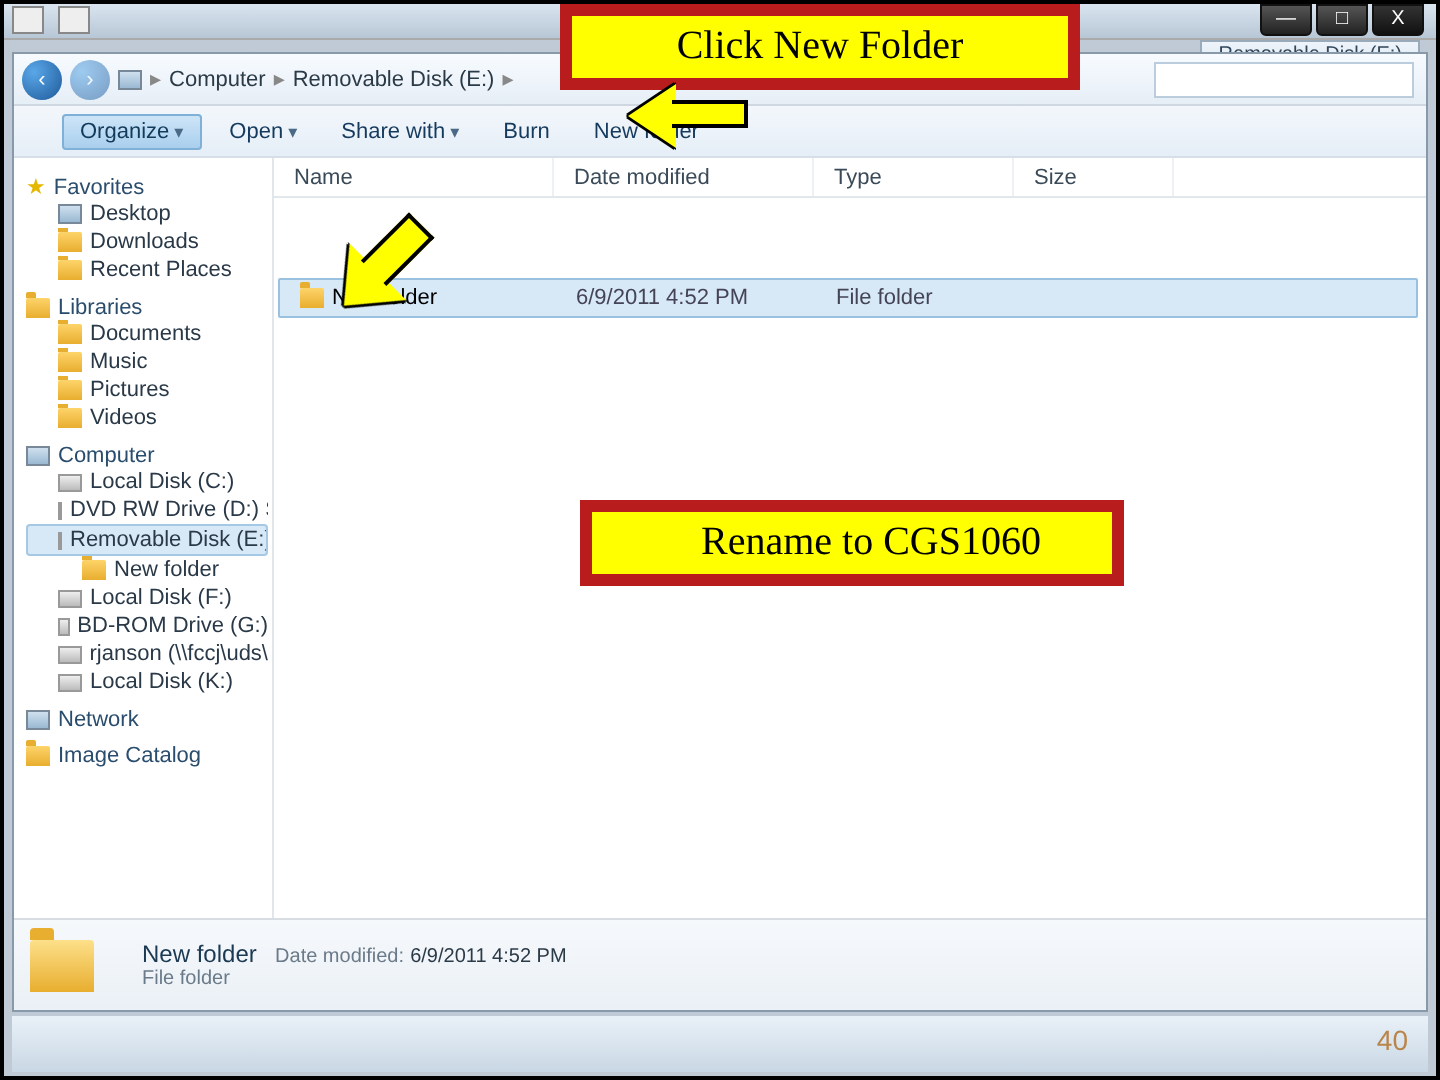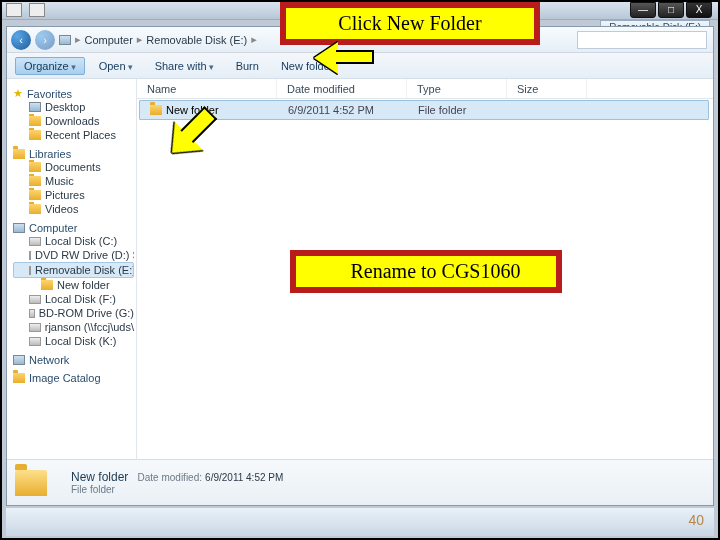--- a/index.html
+++ b/index.html
@@ -68,21 +68,21 @@
 
   .toolbar {
     height:26px; background:linear-gradient(#f3f7fb,#e5eef7);
     border-bottom:1px solid #d6dfe7;
     display:flex; align-items:center; gap:6px; padding-left:8px;
     font-size:11px; color:#153a5e;
   }
   .tool-btn { padding:2px 8px; cursor:default; }
   .tool-btn.organize {
     background:linear-gradient(#cde4f7,#a9cfee);
-    border:1px solid #7fb0d8; border-radius:2px; color:#123a5a;
+    border:1px solid #7fb0d8; border-radius:2px; color:#123a5a;margin-left:16px;
   }
   .drop::after { content:" ▾"; font-size:9px; color:#4a6a88; }
 
   .body {
     flex:1; display:flex; min-height:0;
   }
   .sidebar {
     width:130px; border-right:1px solid #e0e6eb;
     padding:4px 2px 4px 6px; overflow:hidden;
     display:flex; flex-direction:column; gap:2px;
@@ -92,21 +92,21 @@
   .sb-item { color:#2a3947; font-size:11px; padding:1px 0 1px 16px; display:flex; align-items:center; gap:4px; white-space:nowrap; overflow:hidden; }
   .sb-item.selected { background:#d7e8f6; border:1px solid #a5c8e4; border-radius:2px; padding-left:15px; }
   .sb-icon { width:12px; height:10px; display:inline-block; }
   .star { color:#e4b700; }
   .fold { background:linear-gradient(#fdd46a,#e8ae2f); width:12px;height:10px; border-radius:1px 1px 0 0; position:relative; }
   .fold::before { content:""; position:absolute; top:-3px; left:0; width:5px; height:3px; background:#e8ae2f; border-radius:1px 1px 0 0; }
   .drive { background:linear-gradient(#eee,#bbb); border:1px solid #999; width:12px; height:9px;}
   .comp { background:linear-gradient(#cfe0ef,#9ab9d2); width:12px;height:10px; border:1px solid #789; }
 
   .filepane {
-    flex:1; display:flex; flex-direction:column;
+    flex:1; display:flex; flex-direction:column;gap:39px;
   }
   .col-headers {
     height:20px; border-bottom:1px solid #e2e7ec;
     display:flex; font-size:11px; color:#3a4a58; align-items:center;
   }
   .col-headers div { padding-left:10px; border-right:1px solid #eef1f4; height:100%; line-height:20px; }
   .col-name { width:140px; }
   .col-date { width:130px; }
   .col-type { width:100px; }
   .col-size { width:80px; }

